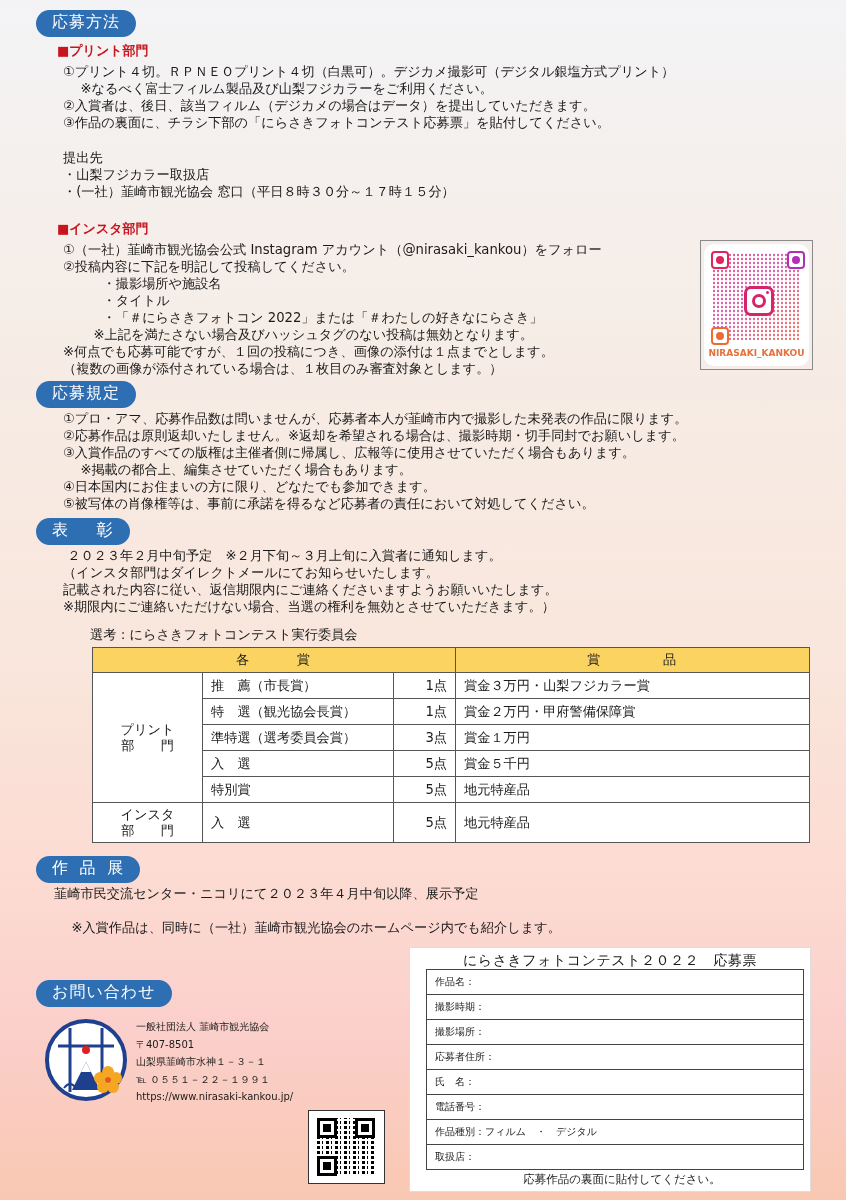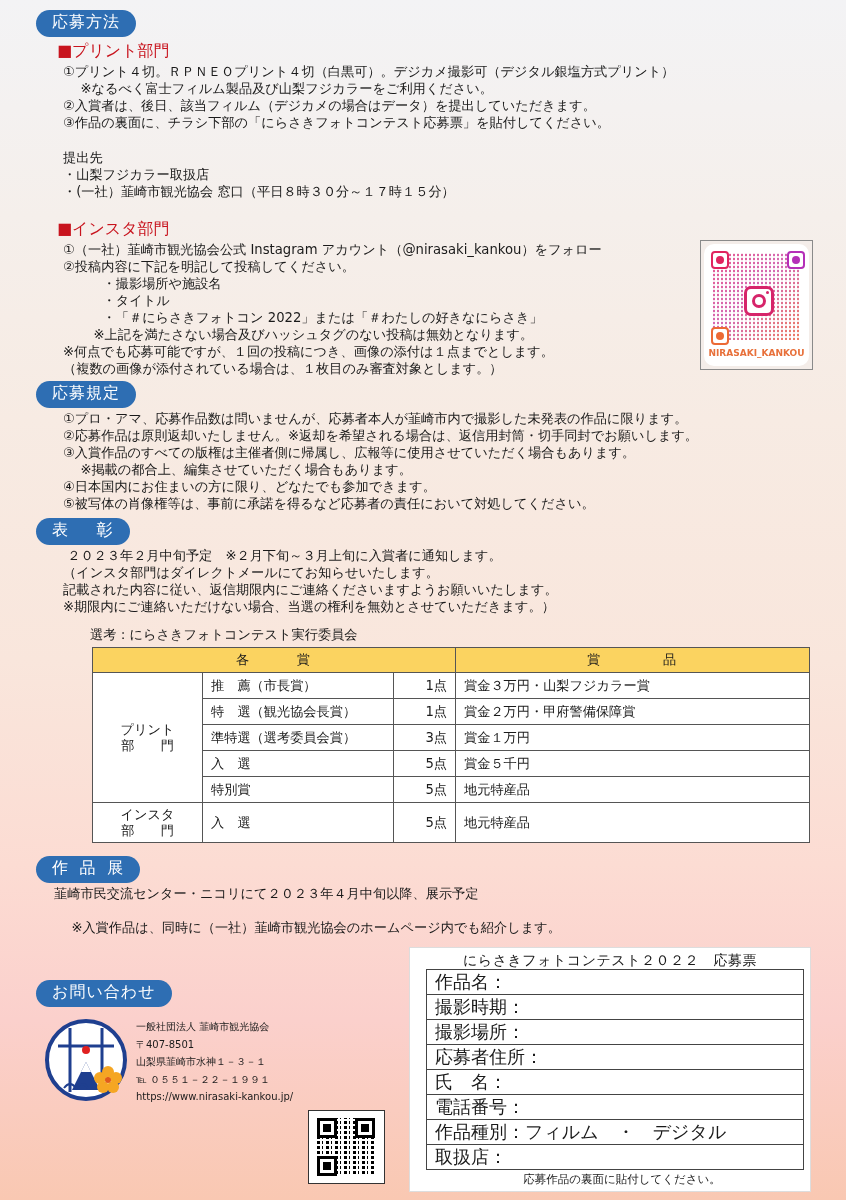--- a/index.html
+++ b/index.html
@@ -11,21 +11,21 @@
   .page {
     position: absolute; left: 0; top: 0; width: 846px; height: 1200px;
     background: linear-gradient(to bottom, #f3f3f5 0%, #f5efeb 18%, #f7ebe3 35%, #f9e6dc 55%, #fcdcd3 72%, #fbd0cc 85%, #f9c8b2 100%);
   }
   .edge { position: absolute; right: 0; top: 0; width: 3px; height: 1200px; background: #ffffff; }
   .pill {
     position: absolute; height: 27px; border-radius: 14px;
     background: #2e6eb3; color: #fff; font-size: 16px; line-height: 27px;
     padding: 0 16px; letter-spacing: 1px; white-space: pre; font-family: Liberation Mono, monospace;
   }
-  .subhead { position: absolute; color: #c8141e; font-size: 16px; font-weight: normal; line-height: 20px; }
+  .subhead { position: absolute; color: #c8141e; font-size: 13px; font-weight: bold; line-height: 20px; }
   .txt { position: absolute; font-size: 13.2px; line-height: 16.6px; white-space: pre; color: #1a1a1a; }
   .qr-insta {
     position: absolute; left: 700px; top: 240px; width: 111px; height: 128px;
     border: 1px solid #8a8a8a; background: #f4ede9;
   }
   .qr-insta .card {
     position: absolute; left: 3px; top: 3px; right: 3px; bottom: 3px; background: #fff; border-radius: 10px;
   }
   .qr-insta .grid {
     position: absolute; left: 9px; top: 9px; width: 87px; height: 87px;
@@ -49,21 +49,21 @@
   table.awards thead th { background: #fbd360; height: 24px; letter-spacing: 2px; }
   table.awards td.count { text-align: right; }
   table.awards td.dept { text-align: center; line-height: 16px; }
 
   .form {
     position: absolute; left: 409px; top: 947px; width: 400px; height: 243px; background: #fff;
     border: 1px solid #ddd;
   }
   .form .title { position: absolute; left: 0; right: 0; top: 4px; text-align: center; font-family: "DejaVu Serif", serif; font-size: 14px; letter-spacing: .5px; }
   .form .rows { position: absolute; left: 16px; top: 21px; width: 376px; border: 1px solid #444; border-bottom: none; }
-  .form .row { height: 24px; border-bottom: 1px solid #444; font-family: "DejaVu Serif", serif; font-size: 18px; line-height: 24px; padding-left: 8px; }
+  .form .row { height: 24px; border-bottom: 1px solid #444; font-family: "DejaVu Serif", serif; font-size: 10px; line-height: 24px; padding-left: 8px; }
   .form .row.last { border-bottom: 1px solid #444; }
   .form .note { position: absolute; left: 0; right: 0; bottom: 4px; text-align: center; font-family: "DejaVu Serif", serif; font-size: 11.5px; margin-left: 24px; }
 
   .logo { position: absolute; left: 44px; top: 1018px; width: 84px; height: 84px; }
   .contact { position: absolute; left: 136px; top: 1018px; font-size: 10px; line-height: 17.5px; white-space: pre; }
   .qr-site { position: absolute; left: 308px; top: 1110px; width: 75px; height: 72px; background: #fff; border: 1px solid #333; }
   .qr-site .inner {
     position: absolute; left: 8px; top: 7px; width: 58px; height: 58px;
     background:
       repeating-linear-gradient(90deg, #000 0 3px, #fff 3px 5px, #000 5px 6px, #fff 6px 9px),
@@ -104,21 +104,21 @@
       <div class="eye" style="left:7px;top:7px;color:#e0245e;"></div>
       <div class="eye" style="left:83px;top:7px;color:#b42fb8;"></div>
       <div class="eye" style="left:7px;top:83px;color:#ec6a35;"></div>
       <div class="center-logo"></div>
       <div class="handle">NIRASAKI_KANKOU</div>
     </div>
   </div>
 
   <div class="pill" style="left:36px;top:381px;">応募規定</div>
   <div class="txt" style="left:63px;top:411px;">①プロ・アマ、応募作品数は問いませんが、応募者本人が韮崎市内で撮影した未発表の作品に限ります。</div>
-  <div class="txt" style="left:63px;top:428px;">②応募作品は原則返却いたしません。※返却を希望される場合は、返信用封筒・切手同封でお願いします。</div>
+  <div class="txt" style="left:63px;top:428px;">②応募作品は原則返却いたしません。※返却を希望される場合は、撮影時期・切手同封でお願いします。</div>
   <div class="txt" style="left:63px;top:445px;">③入賞作品のすべての版権は主催者側に帰属し、広報等に使用させていただく場合もあります。</div>
   <div class="txt" style="left:63px;top:462px;">　 ※掲載の都合上、編集させていただく場合もあります。</div>
   <div class="txt" style="left:63px;top:479px;">④日本国内にお住まいの方に限り、どなたでも参加できます。</div>
   <div class="txt" style="left:63px;top:496px;">⑤被写体の肖像権等は、事前に承諾を得るなど応募者の責任において対処してください。</div>
 
   <div class="pill" style="left:36px;top:518px;">表　 彰</div>
   <div class="txt" style="left:54px;top:548px;">　２０２３年２月中旬予定　※２月下旬～３月上旬に入賞者に通知します。</div>
   <div class="txt" style="left:63px;top:565px;">（インスタ部門はダイレクトメールにてお知らせいたします。</div>
   <div class="txt" style="left:63px;top:582px;">記載された内容に従い、返信期限内にご連絡くださいますようお願いいたします。</div>
   <div class="txt" style="left:63px;top:599px;">※期限内にご連絡いただけない場合、当選の権利を無効とさせていただきます。）</div>

